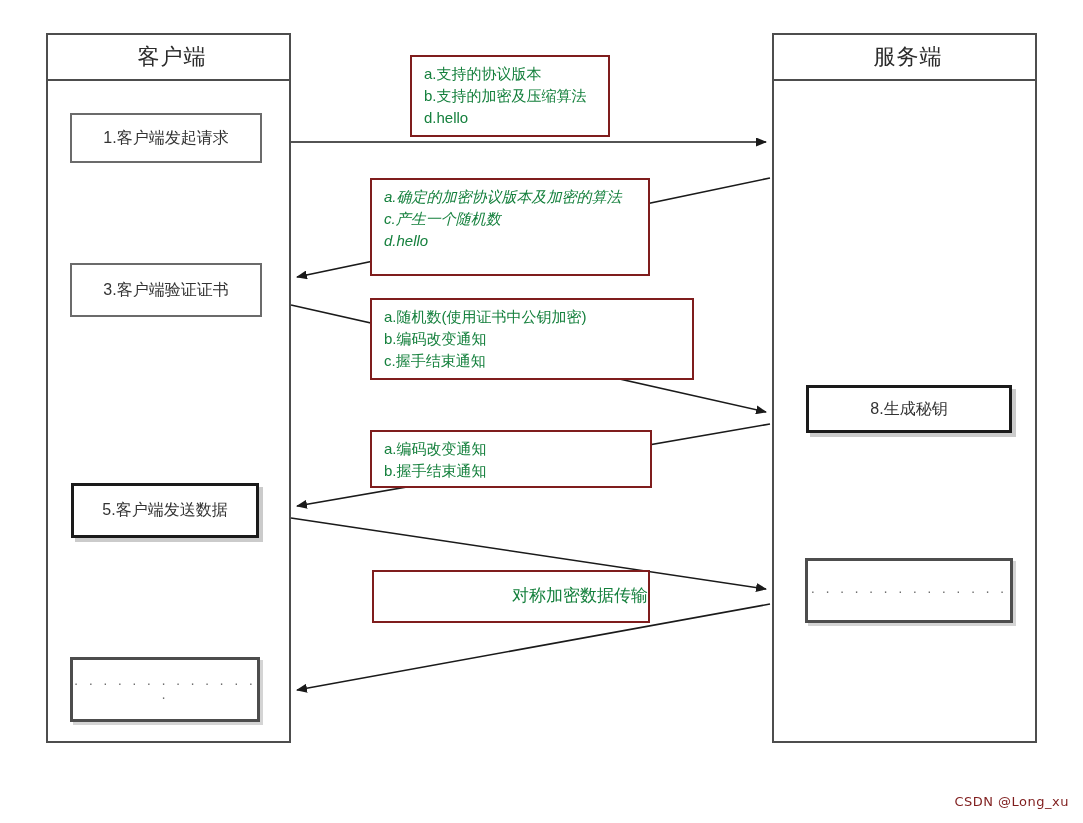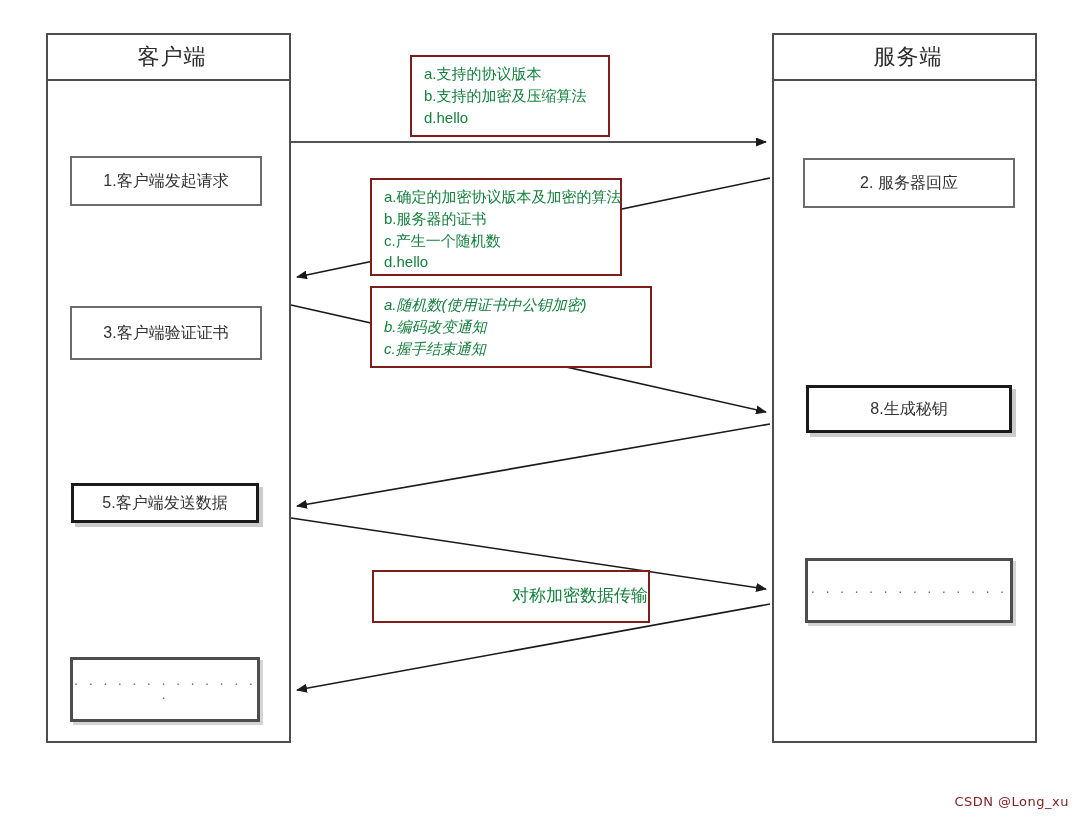--- a/index.html
+++ b/index.html
@@ -53,21 +53,20 @@
     box-sizing: border-box;
     display: flex;
     align-items: center;
     justify-content: center;
     font-size: 16px;
     color: #333333;
     text-align: center;
   }
   .step-box.thin {
     border: 2px solid #6b6b6b;
-    margin-top: 43px;
   }
   .step-box.thick {
     border: 3px solid #1a1a1a;
     box-shadow: 4px 4px 0 0 rgba(160,160,160,0.55);
   }
   .step-box.dotted-fill {
     border: 3px solid #4d4d4d;
     box-shadow: 3px 3px 0 0 rgba(170,170,170,0.5);
   }
   .dots {
@@ -148,63 +147,63 @@
   </div>
 
   <div class="lifeline" style="left:772px; top:33px; width:265px; height:710px;">
     <div class="lifeline-head">服务端</div>
   </div>
 
   <div class="step-box thin" style="left:70px; top:113px; width:192px; height:50px;">
     <span>1.客户端发起请求</span>
   </div>
 
-  <div class="step-box thin" style="left:803px; top:115px; width:212px; height:50px;">
-    <span>2. 服务器回应</span>
-  </div>
 
   <div class="step-box thin" style="left:70px; top:263px; width:192px; height:54px;">
     <span>3.客户端验证证书</span>
   </div>
 
   <div class="step-box thick" style="left:806px; top:385px; width:206px; height:48px;">
     <span>8.生成秘钥</span>
   </div>
 
-  <div class="step-box thick" style="left:71px; top:483px; width:188px; height:40px;text-align:center;">
+  <div class="step-box thick" style="left:71px; top:483px; width:188px; height:55px;text-align:center;">
     <span>5.客户端发送数据</span>
   </div>
 
   <div class="step-box dotted-fill" style="left:805px; top:558px; width:208px; height:65px;">
     <span class="dots">· · · · · · · · · · · · · ·</span>
   </div>
 
   <div class="step-box dotted-fill" style="left:70px; top:657px; width:190px; height:65px;">
     <span class="dots">· · · · · · · · · · · · · ·</span>
   </div>
 
   <div class="note-box" style="left:410px; top:55px; width:200px; height:82px;">
     <div class="note-line">a.支持的协议版本</div>
     <div class="note-line">b.支持的加密及压缩算法</div>
     <div class="note-line">d.hello</div>
   </div>
 
-  <div class="note-box" style="left:370px; top:178px; width:252px; height:98px;">
+  <div class="note-box" style="left:370px; top:178px; width:280px; height:98px;font-style:italic;">
     <div class="note-line">a.确定的加密协议版本及加密的算法</div>
-    <div class="note-line">b.服务器的证书</div>
     <div class="note-line">c.产生一个随机数</div>
     <div class="note-line">d.hello</div>
   </div>
 
-  <div class="note-box" style="left:370px; top:286px; width:282px; height:82px;font-style:italic;">
+  <div class="note-box" style="left:370px; top:298px; width:324px; height:82px;">
     <div class="note-line">a.随机数(使用证书中公钥加密)</div>
     <div class="note-line">b.编码改变通知</div>
     <div class="note-line">c.握手结束通知</div>
   </div>
 
+  <div class="note-box" style="left:370px; top:430px; width:282px; height:58px;">
+    <div class="note-line">a.编码改变通知</div>
+    <div class="note-line">b.握手结束通知</div>
+  </div>
 
   <div class="note-box centered" style="left:372px; top:570px; width:278px; height:53px;">
     <div class="note-line">对称加密数据传输</div>
   </div>
 
   <div class="watermark">CSDN @Long_xu</div>
 
 </div>
 
 </body></html>

